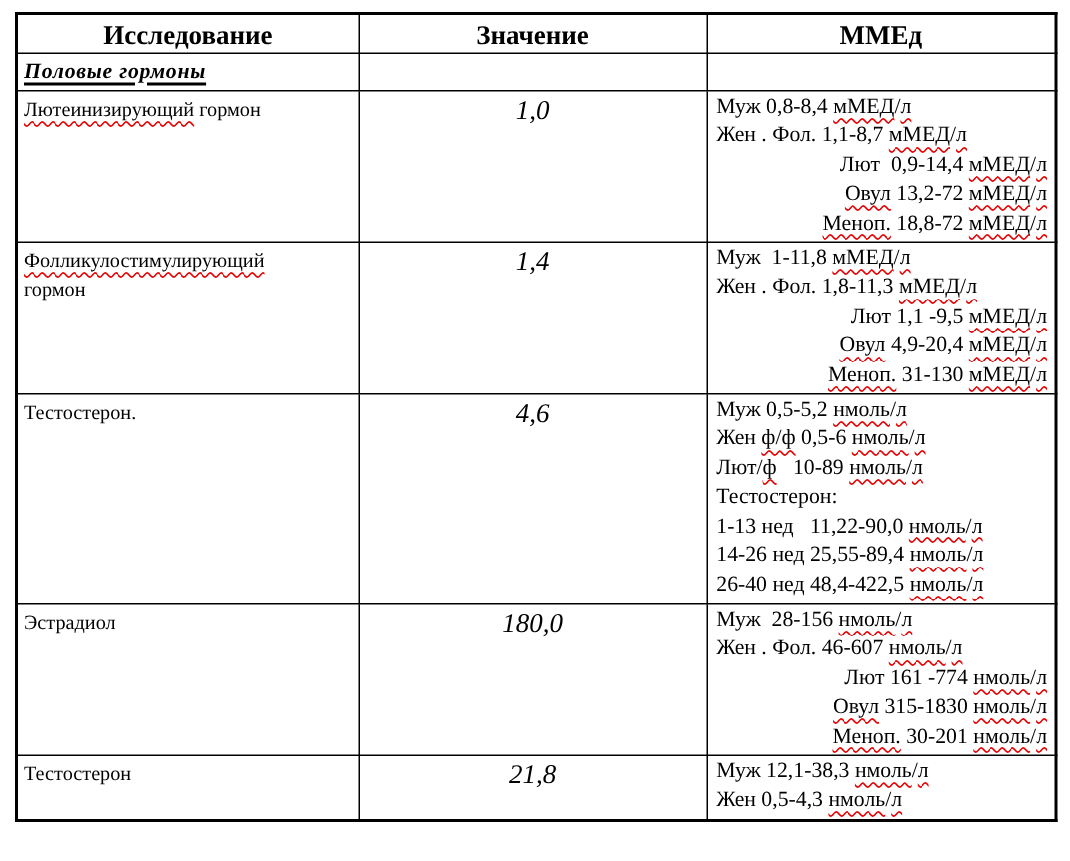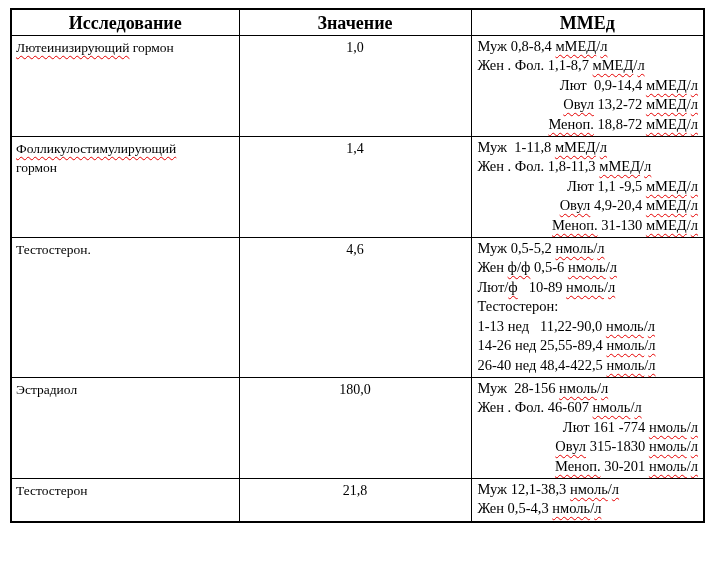--- a/index.html
+++ b/index.html
@@ -58,24 +58,25 @@
     text-decoration-thickness: 1.5px;
     text-underline-offset: 3px;
   }
   td.name-cell {
     font-size: 13.5px;
     line-height: 19px;
     padding: 2px 4px 2px 4px;
     white-space: pre-line;
   }
   td.value-cell {
-    font-size: 14px;
+    font-size: 18px;
     line-height: 22px;
     text-align: center;
     padding-top: 1px;
+    font-style: italic;
   }
   td.norms-cell {
     font-size: 14.5px;
     padding: 1px 5px 2px 6px;
   }
   .norm-line {
     white-space: pre;
     line-height: 19.4px;
   }
   .norm-line.align-left   { text-align: left; }
@@ -100,20 +101,25 @@
       <col class="c3">
     </colgroup>
     <thead>
       <tr>
         <th>Исследование</th>
         <th>Значение</th>
         <th>ММЕд</th>
       </tr>
     </thead>
     <tbody>
+      <tr class="section-row">
+        <td class="section-cell"><span class="section-text">Половые гормоны</span></td>
+        <td></td>
+        <td></td>
+      </tr>
     <tr>
           <td class="name-cell"><span class="wavy">Лютеинизирующий</span> гормон</td>
           <td class="value-cell">1,0</td>
           <td class="norms-cell">
             <div class="norm-line align-left">Муж 0,8-8,4 <span class="wavy">мМЕД</span>/<span class="wavy">л</span></div>
             <div class="norm-line align-left">Жен . Фол. 1,1-8,7 <span class="wavy">мМЕД</span>/<span class="wavy">л</span></div>
             <div class="norm-line align-center">Лют  0,9-14,4 <span class="wavy">мМЕД</span>/<span class="wavy">л</span></div>
             <div class="norm-line align-center"><span class="wavy">Овул</span> 13,2-72 <span class="wavy">мМЕД</span>/<span class="wavy">л</span></div>
             <div class="norm-line align-center"><span class="wavy">Меноп.</span> 18,8-72 <span class="wavy">мМЕД</span>/<span class="wavy">л</span></div>
           </td>

